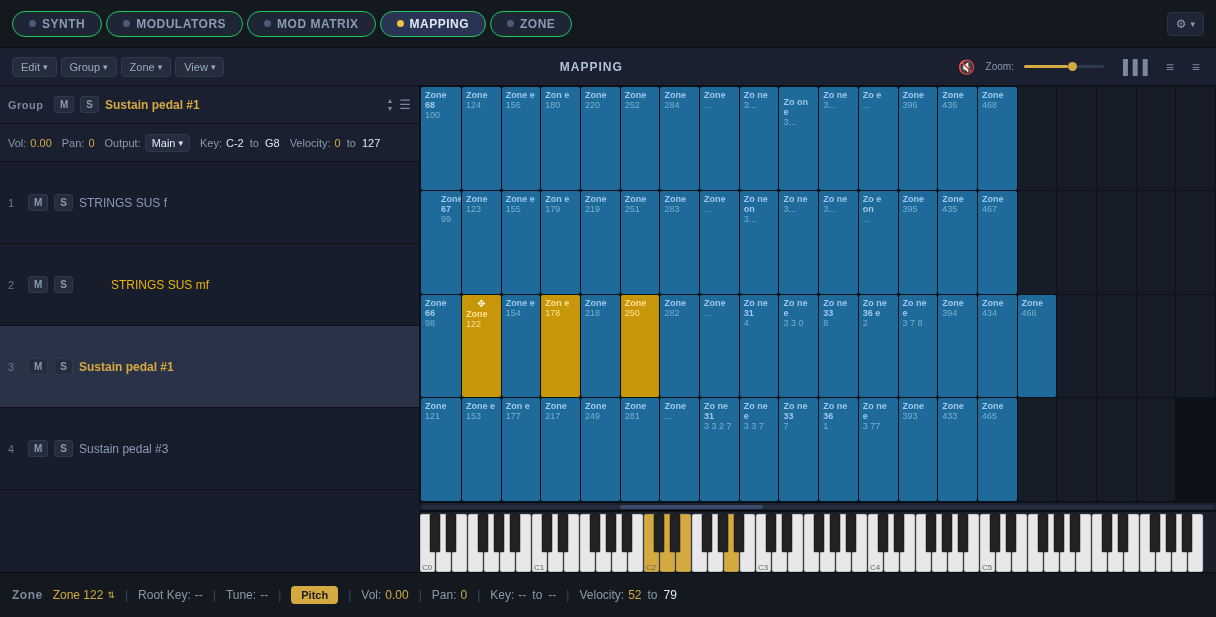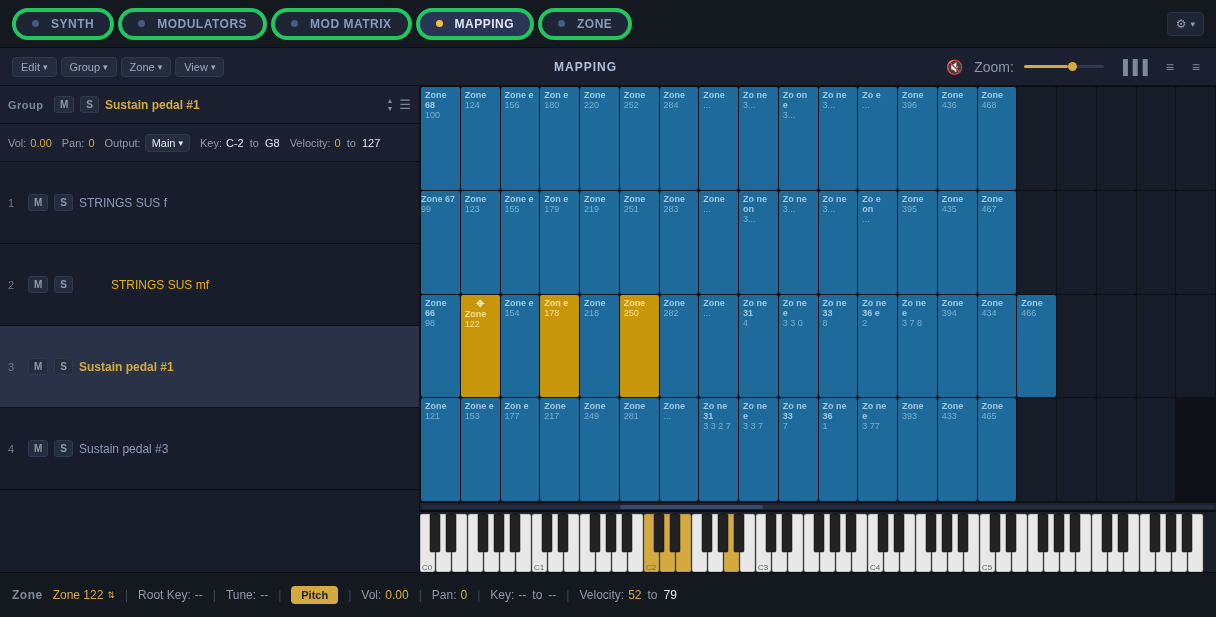--- a/index.html
+++ b/index.html
@@ -23,30 +23,30 @@
       height: 48px;
       border-bottom: 1px solid #0a0d14;
     }
     .nav-tabs {
       display: flex;
       gap: 4px;
     }
     .nav-tab {
       display: flex;
       align-items: center;
-      gap: 12px;
+      gap: 6px;
       padding: 5px 16px;
       border-radius: 20px;
       background: #1e2535;
       color: #8a9bb5;
       font-size: 12px;
       font-weight: 600;
       letter-spacing: 0.5px;
       cursor: pointer;
-      border: 4px solid #22c55e;
+      border: 1px solid #22c55e;
     }
     .nav-tab.active {
       background: #2a3555;
       color: #e0e8f8;
     }
     .nav-tab .dot {
       width: 7px;
       height: 7px;
       border-radius: 50%;
       background: #4a5a7a;
@@ -96,21 +96,21 @@
       color: #b0c0d8;
       letter-spacing: 1px;
       font-size: 12px;
     }
     .toolbar-right {
       display: flex;
       align-items: center;
       gap: 10px;
     }
     .speaker-icon { color: #7a8a9a; font-size: 14px; }
-    .zoom-label { color: #8a9aa8; font-size: 14px; }
+    .zoom-label { color: #8a9aa8; font-size: 10px; }
     .zoom-slider-track {
       width: 80px;
       height: 3px;
       background: #2e3a50;
       border-radius: 2px;
       position: relative;
     }
     .zoom-slider-fill {
       height: 100%;
       background: #d4aa40;
@@ -507,21 +507,21 @@
               <span style="color:#7ab0d0;">284</span>
             </div>
             <div style="background: rgb(30, 106, 154); border-radius: 2px; display: flex; flex-direction: column; align-items: flex-start; padding: 3px 4px; font-size: 9px; color: rgb(160, 200, 232); overflow: hidden; cursor: pointer;">
               <span style="font-weight:600;">Zone</span>
               <span style="color:#7ab0d0;">...</span>
             </div>
             <div style="background: rgb(30, 106, 154); border-radius: 2px; display: flex; flex-direction: column; align-items: flex-start; padding: 3px 4px; font-size: 9px; color: rgb(160, 200, 232); overflow: hidden; cursor: pointer;">
               <span style="font-weight:600;">Zo ne</span>
               <span style="color:#7ab0d0;">3...</span>
             </div>
-            <div style="background: rgb(30, 106, 154); border-radius: 2px; display: flex; flex-direction: column; align-items: flex-start; padding: 3px 4px; font-size: 9px; color: rgb(160, 200, 232); overflow: hidden; cursor: pointer;">
+            <div style="background: rgb(30, 106, 154); border-radius: 2px; display: flex; flex-direction: column; align-items: flex-start; padding: 10px 4px; font-size: 9px; color: rgb(160, 200, 232); overflow: hidden; cursor: pointer;">
               <span style="font-weight:600;">Zo on e</span>
               <span style="color:#7ab0d0;">3...</span>
             </div>
             <div style="background: rgb(30, 106, 154); border-radius: 2px; display: flex; flex-direction: column; align-items: flex-start; padding: 3px 4px; font-size: 9px; color: rgb(160, 200, 232); overflow: hidden; cursor: pointer;">
               <span style="font-weight:600;">Zo ne</span>
               <span style="color:#7ab0d0;">3...</span>
             </div>
             <div style="background: rgb(30, 106, 154); border-radius: 2px; display: flex; flex-direction: column; align-items: flex-start; padding: 3px 4px; font-size: 9px; color: rgb(160, 200, 232); overflow: hidden; cursor: pointer;">
               <span style="font-weight:600;">Zo e</span>
               <span style="color:#7ab0d0;">...</span>
@@ -536,21 +536,21 @@
             </div>
             <div style="background: rgb(30, 106, 154); border-radius: 2px; display: flex; flex-direction: column; align-items: flex-start; padding: 3px 4px; font-size: 9px; color: rgb(160, 200, 232); overflow: hidden; cursor: pointer;">
               <span style="font-weight:600;">Zone</span>
               <span style="color:#7ab0d0;">468</span>
             </div>
             <div style="background: rgb(22, 29, 40); border-radius: 2px;"></div>
             <div style="background: rgb(22, 29, 40); border-radius: 2px;"></div>
             <div style="background: rgb(22, 29, 40); border-radius: 2px;"></div>
             <div style="background: rgb(22, 29, 40); border-radius: 2px;"></div>
             <div style="background: rgb(22, 29, 40); border-radius: 2px;"></div>
-            <div style="background: rgb(30, 106, 154); border-radius: 2px; display: flex; flex-direction: column; align-items: flex-start; padding: 3px 0; font-size: 9px; color: rgb(160, 200, 232); overflow: hidden; cursor: pointer;">
+            <div style="background: rgb(30, 106, 154); border-radius: 2px; display: flex; flex-direction: column; align-items: flex-start; padding: 3px 20px; font-size: 9px; color: rgb(160, 200, 232); overflow: hidden; cursor: pointer;">
               <span style="font-weight:600;">Zone 67</span>
               <span style="color:#7ab0d0;">99</span>
             </div>
             <div style="background: rgb(30, 106, 154); border-radius: 2px; display: flex; flex-direction: column; align-items: flex-start; padding: 3px 4px; font-size: 9px; color: rgb(160, 200, 232); overflow: hidden; cursor: pointer;">
               <span style="font-weight:600;">Zone</span>
               <span style="color:#7ab0d0;">123</span>
             </div>
             <div style="background: rgb(30, 106, 154); border-radius: 2px; display: flex; flex-direction: column; align-items: flex-start; padding: 3px 4px; font-size: 9px; color: rgb(160, 200, 232); overflow: hidden; cursor: pointer;">
               <span style="font-weight:600;">Zone e</span>
               <span style="color:#7ab0d0;">155</span>

